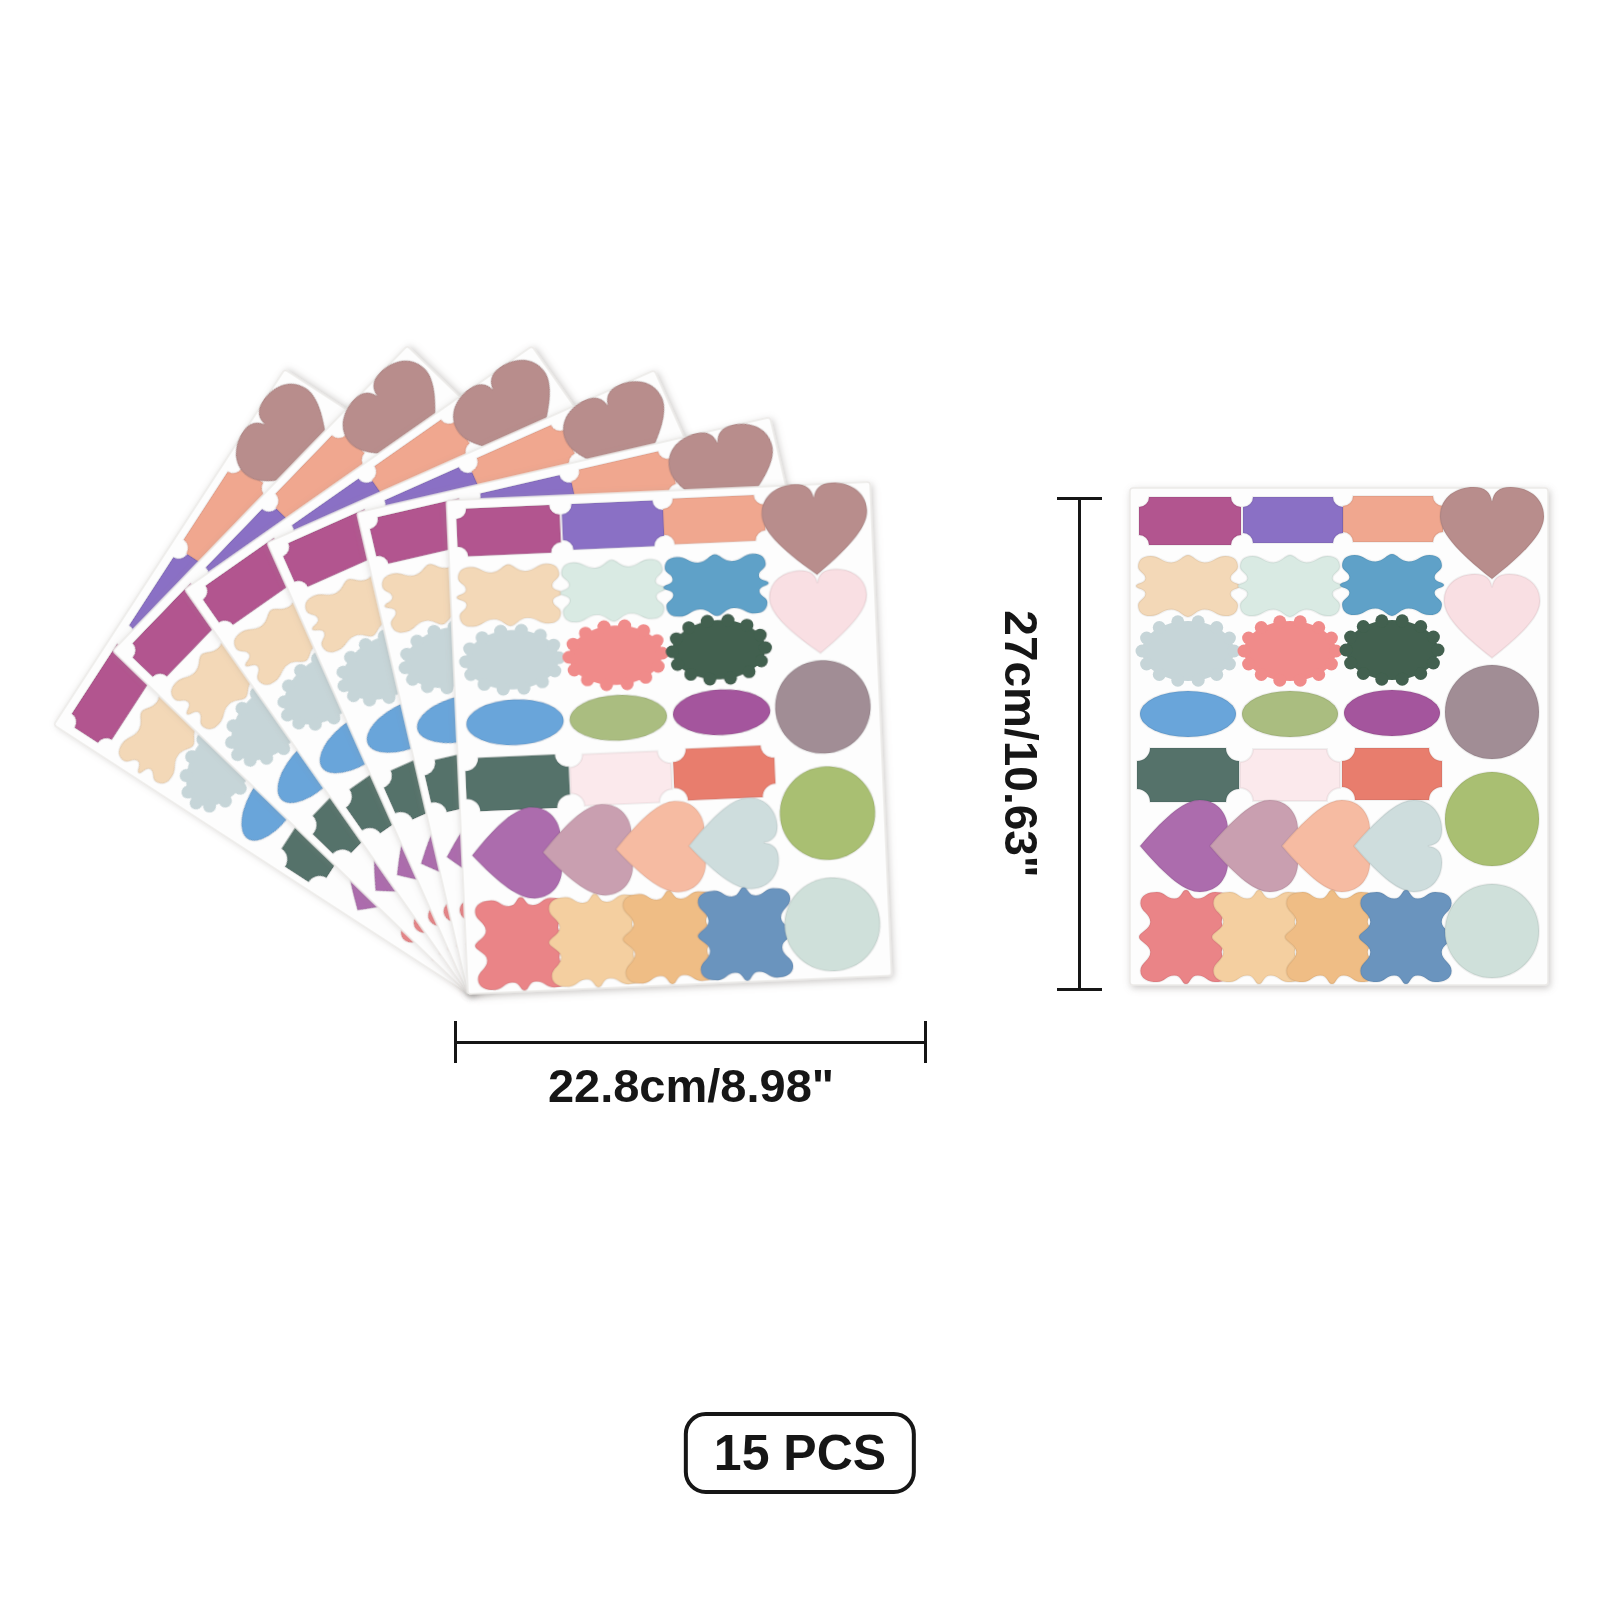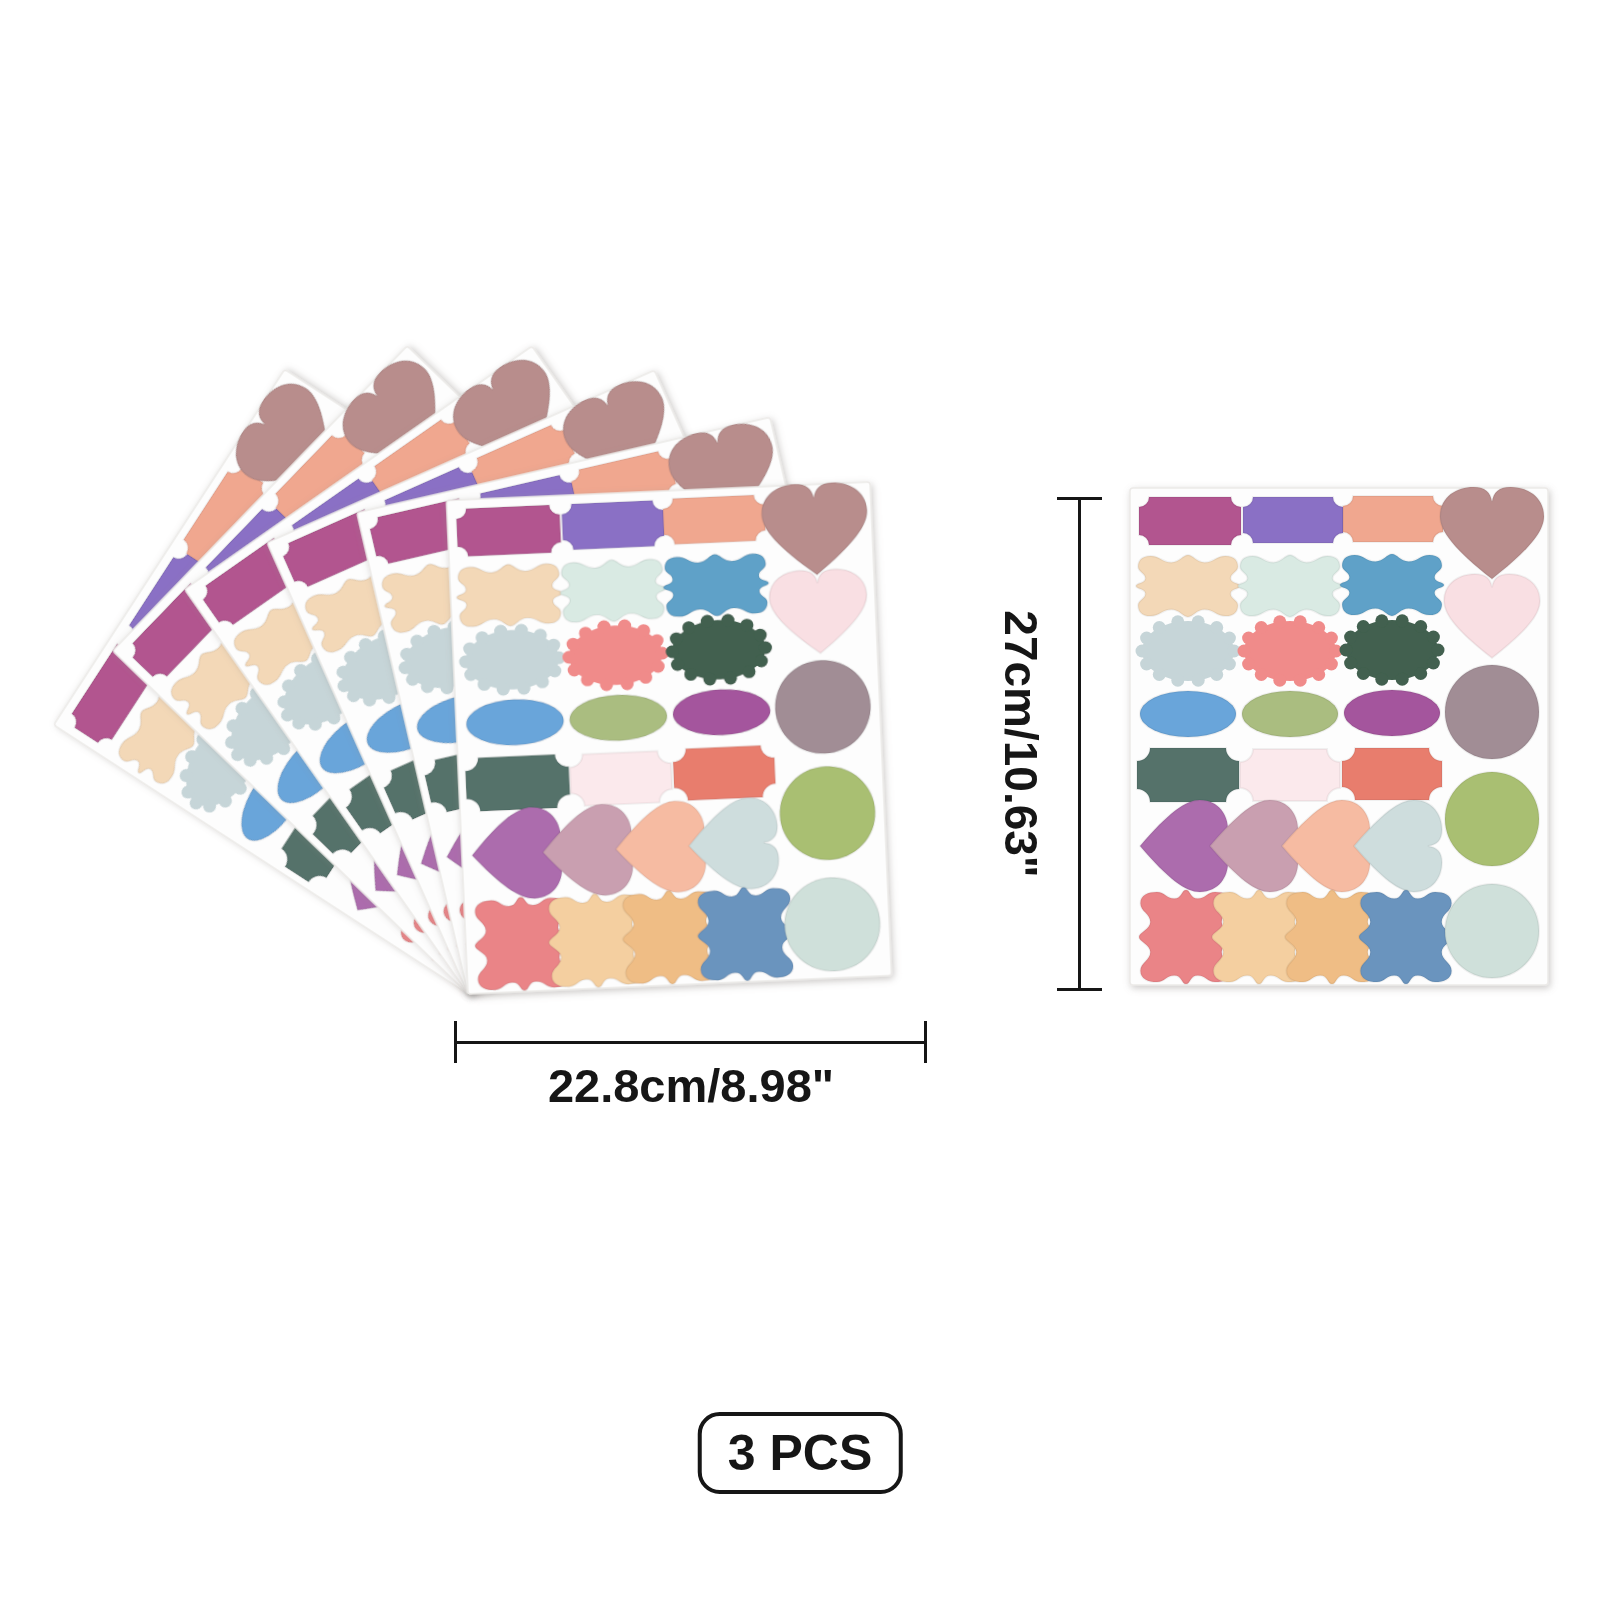--- a/index.html
+++ b/index.html
@@ -638,15 +638,15 @@
     <div class="w-label">22.8cm/8.98"</div>
   </div>
 
   <div>
     <div class="dim h-line"></div>
     <div class="dim h-tick-t"></div>
     <div class="dim h-tick-b"></div>
     <div class="h-label">27cm/10.63"</div>
   </div>
 
-  <div class="badge">3 PCS</div>
+  <div class="badge">15 PCS</div>
 
 </div>
 
 </body></html>

